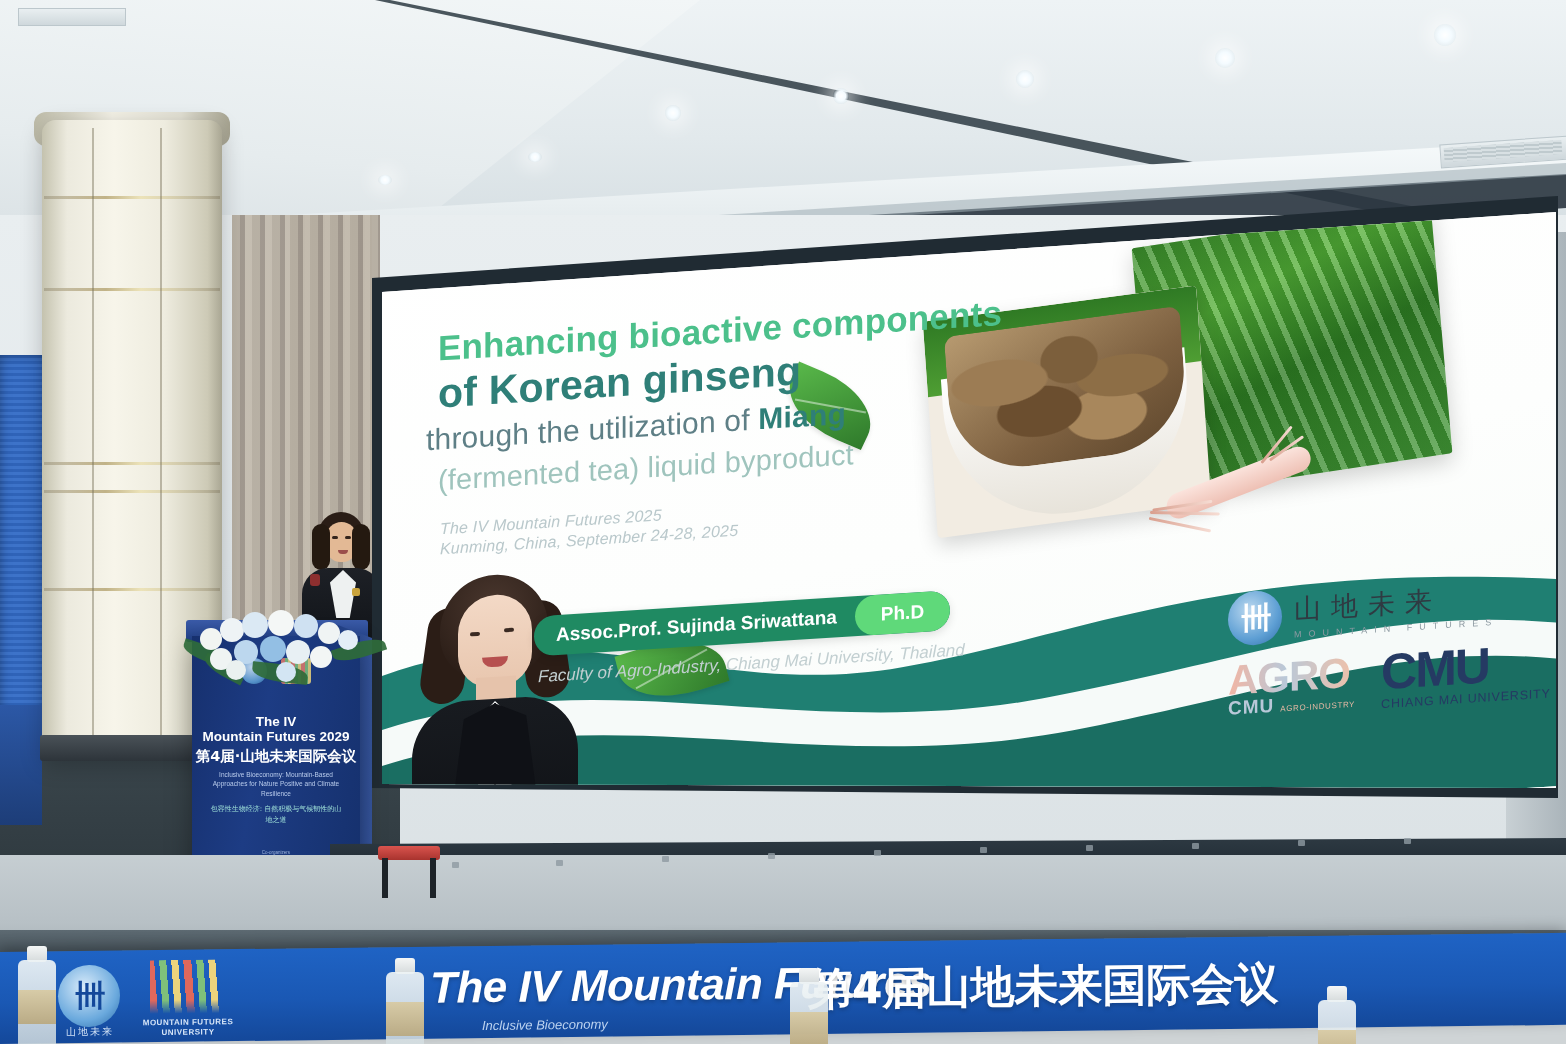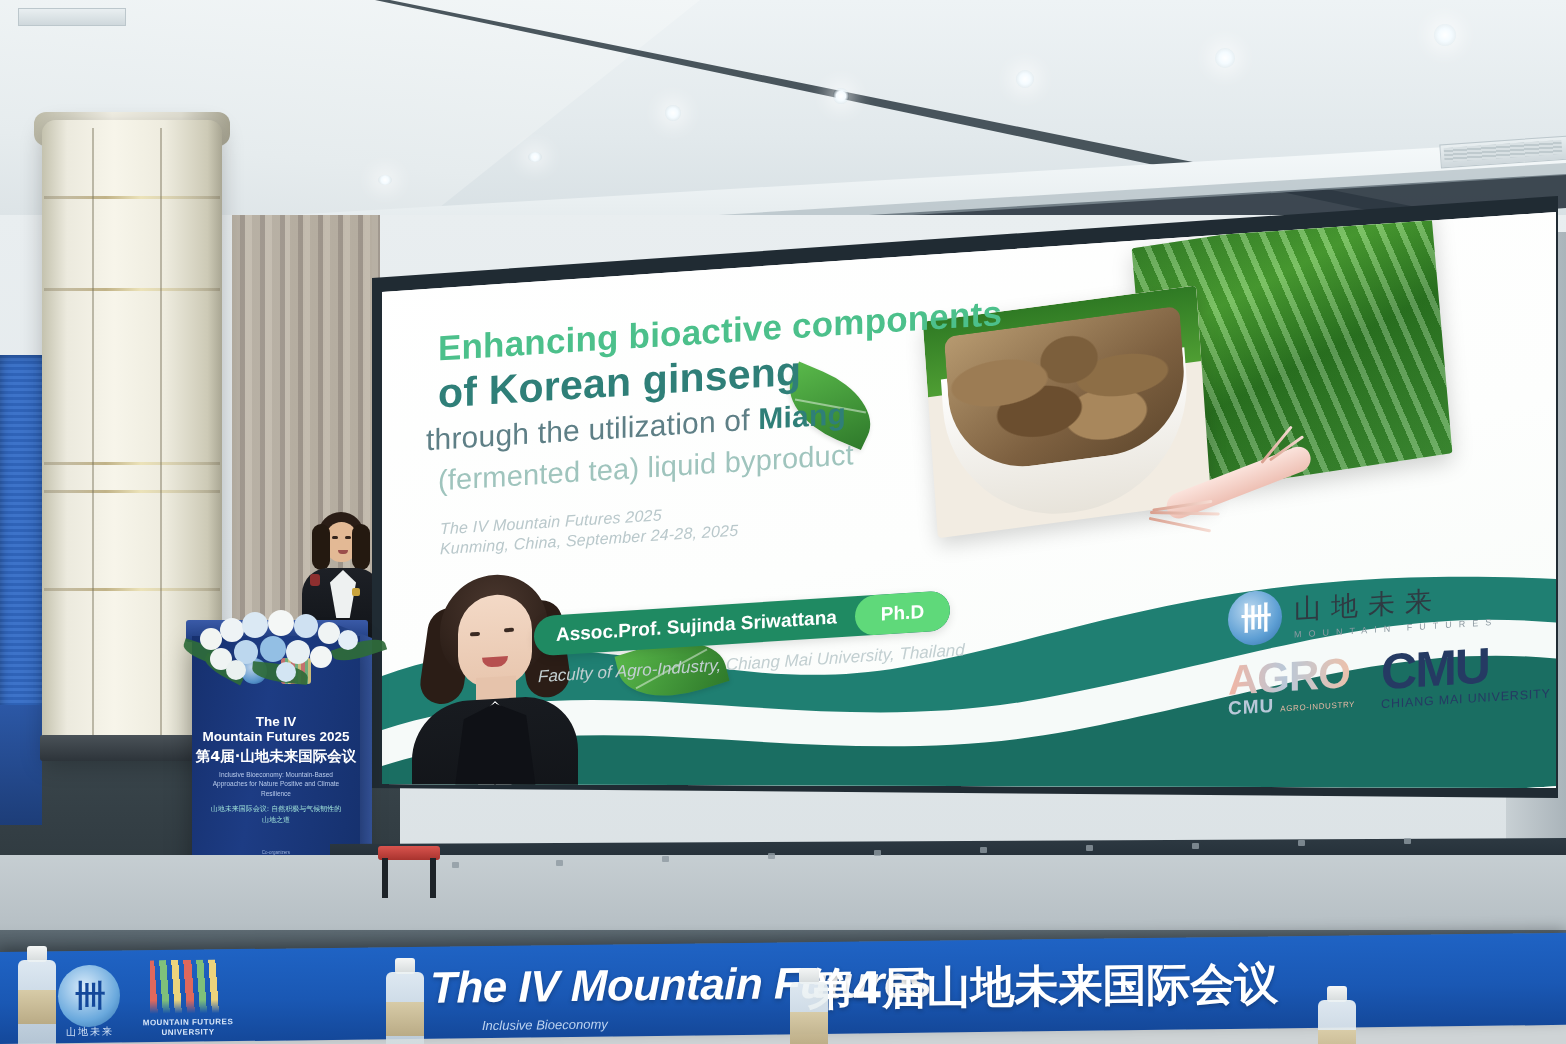--- a/index.html
+++ b/index.html
@@ -412,25 +412,25 @@
 
   <div class="podium-top"></div>
   <div class="podium-side"></div>
   <div class="podium">
     <div class="pd-logos">
       <div class="pd-mark"></div>
       <div class="pd-mark2"></div>
     </div>
     <div class="pd-title">
       <div class="pd-t1">The IV</div>
-      <div class="pd-t1">Mountain Futures 2025</div>
+      <div class="pd-t1">Mountain Futures 2029</div>
       <div class="pd-t2">第4届·山地未来国际会议</div>
     </div>
     <div class="pd-sub">Inclusive Bioeconomy: Mountain-Based Approaches for Nature Positive and Climate Resilience</div>
-    <div class="pd-sub-cn">山地未来国际会议: 自然积极与气候韧性的山地之道</div>
+    <div class="pd-sub-cn">包容性生物经济: 自然积极与气候韧性的山地之道</div>
     <div class="pd-spons">
       <div class="pd-spons-label">Co-organizers</div>
       <div class="pd-dots">
         <div class="pd-dot"></div>
         <div class="pd-dot"></div>
         <div class="pd-dot"></div>
         <div class="pd-dot"></div>
         <div class="pd-dot"></div>
         <div class="pd-dot"></div>
         <div class="pd-dot"></div>

